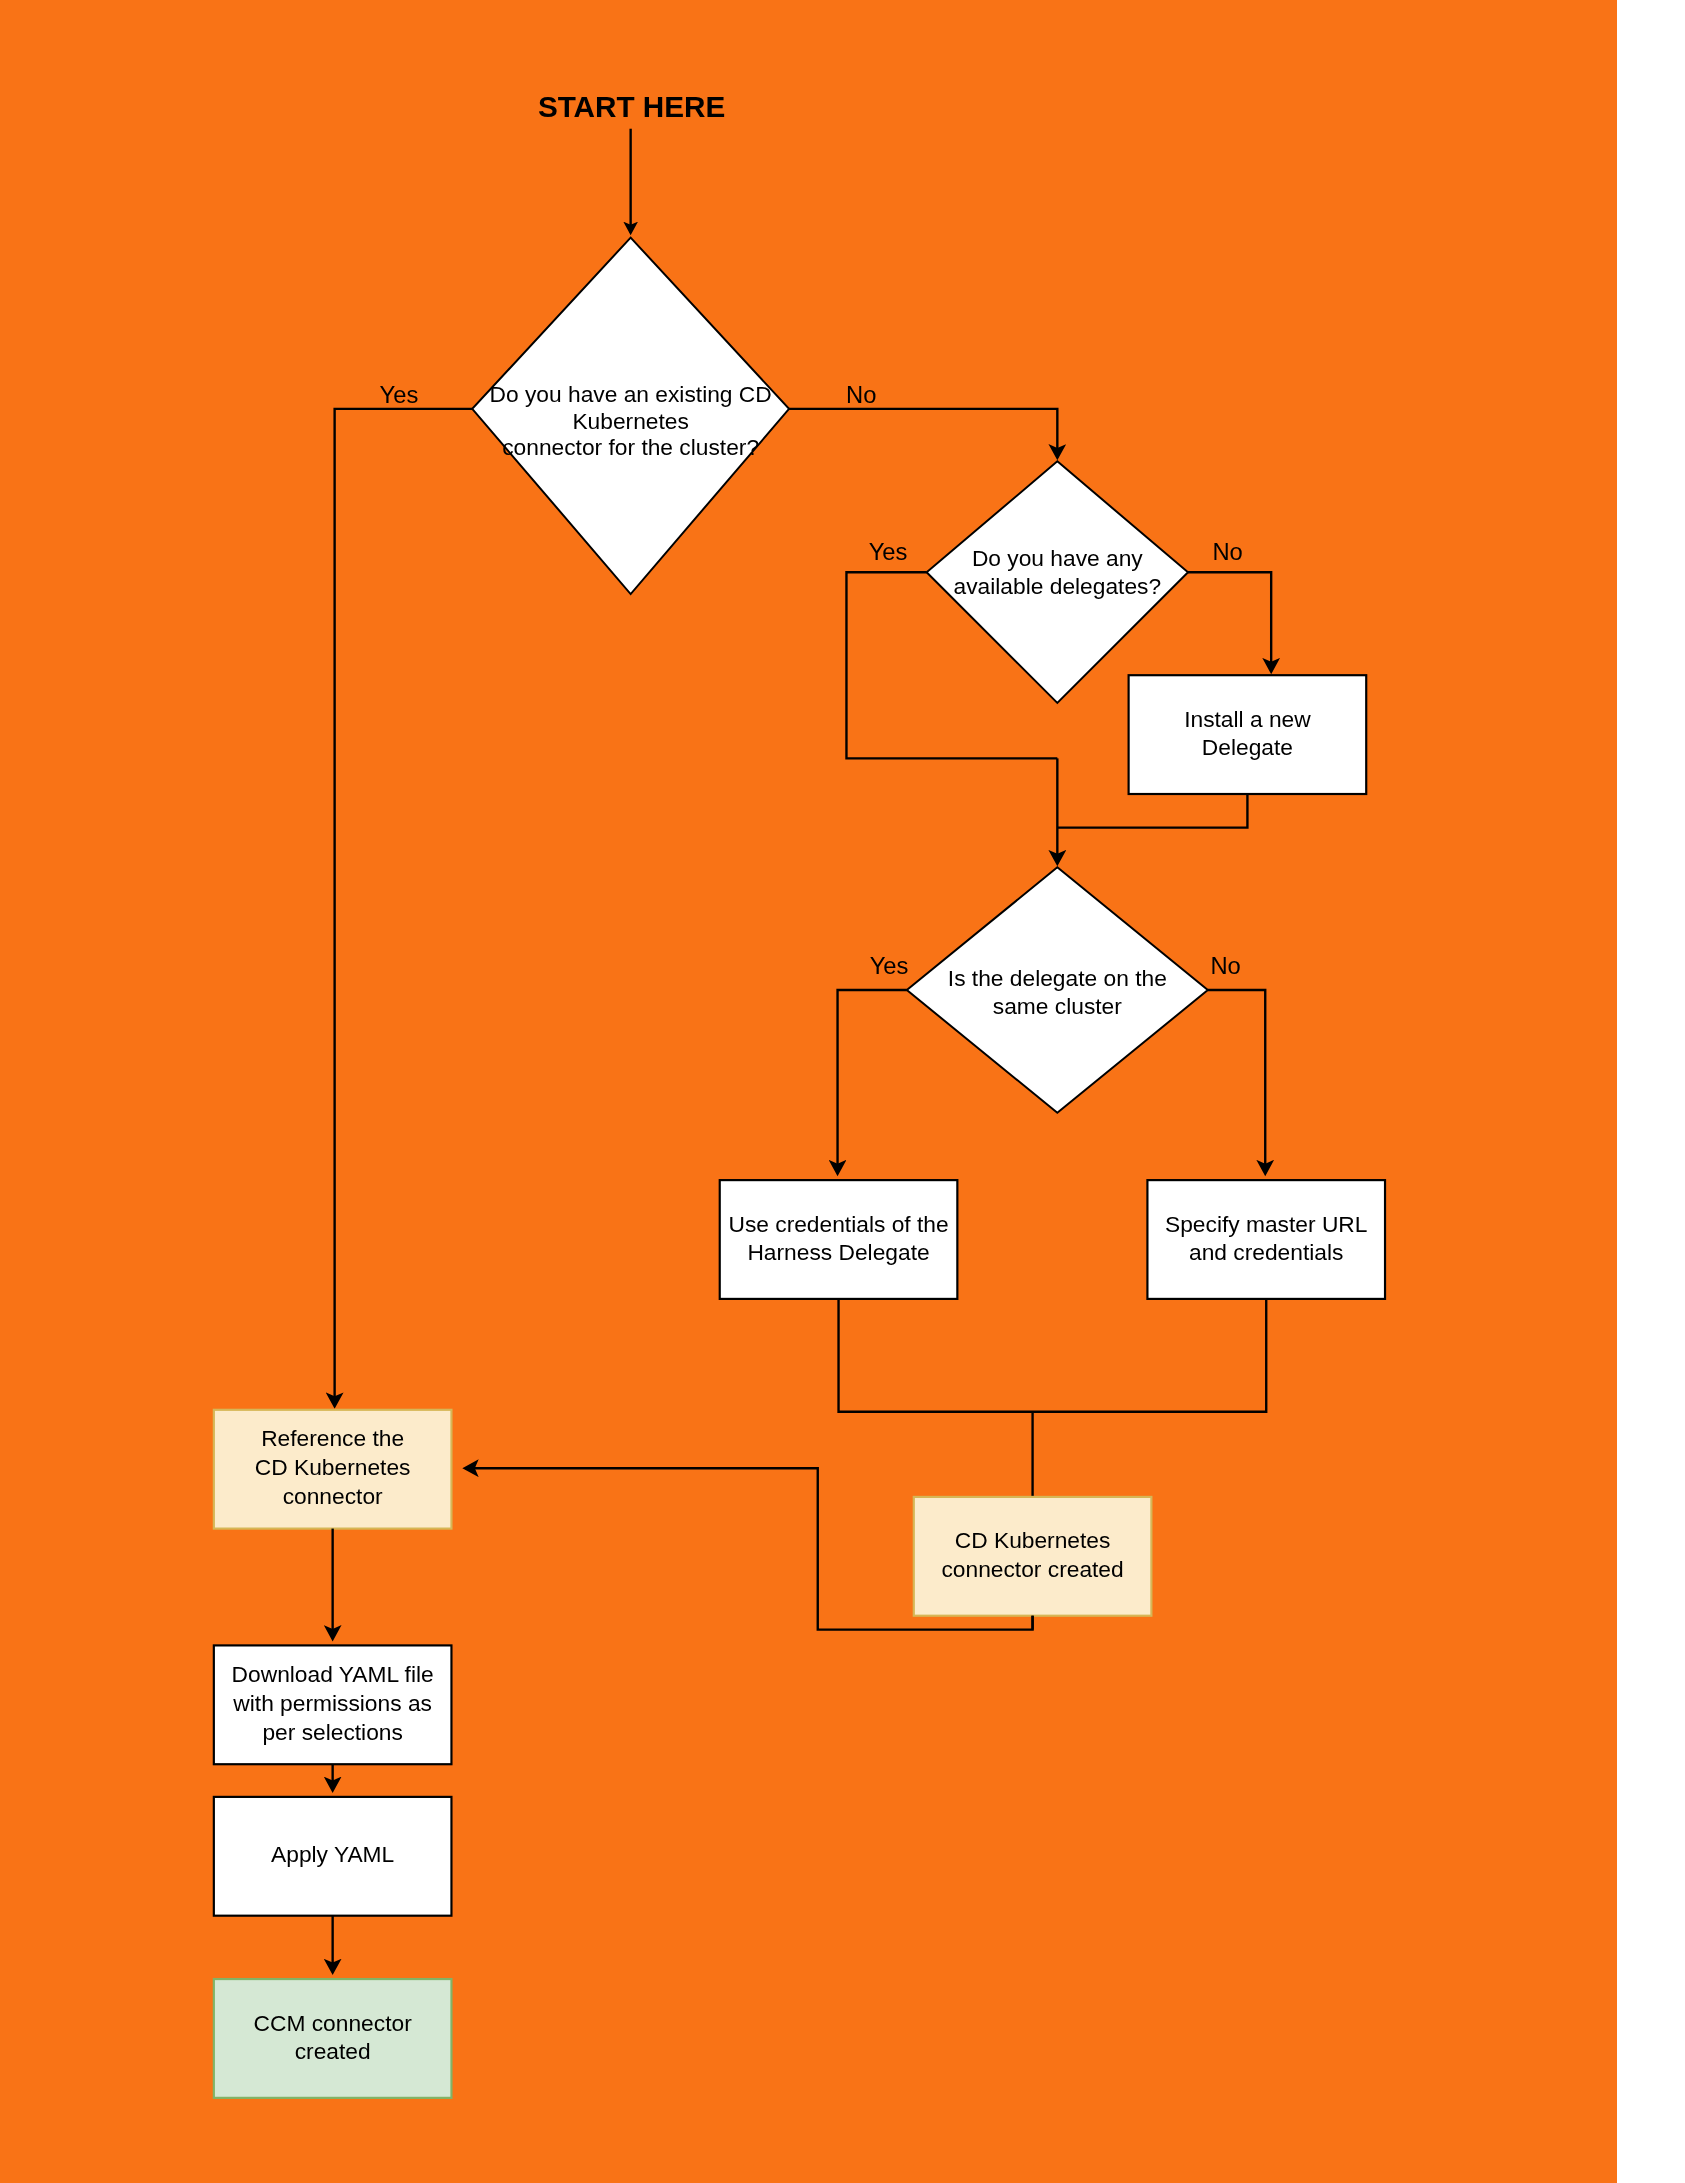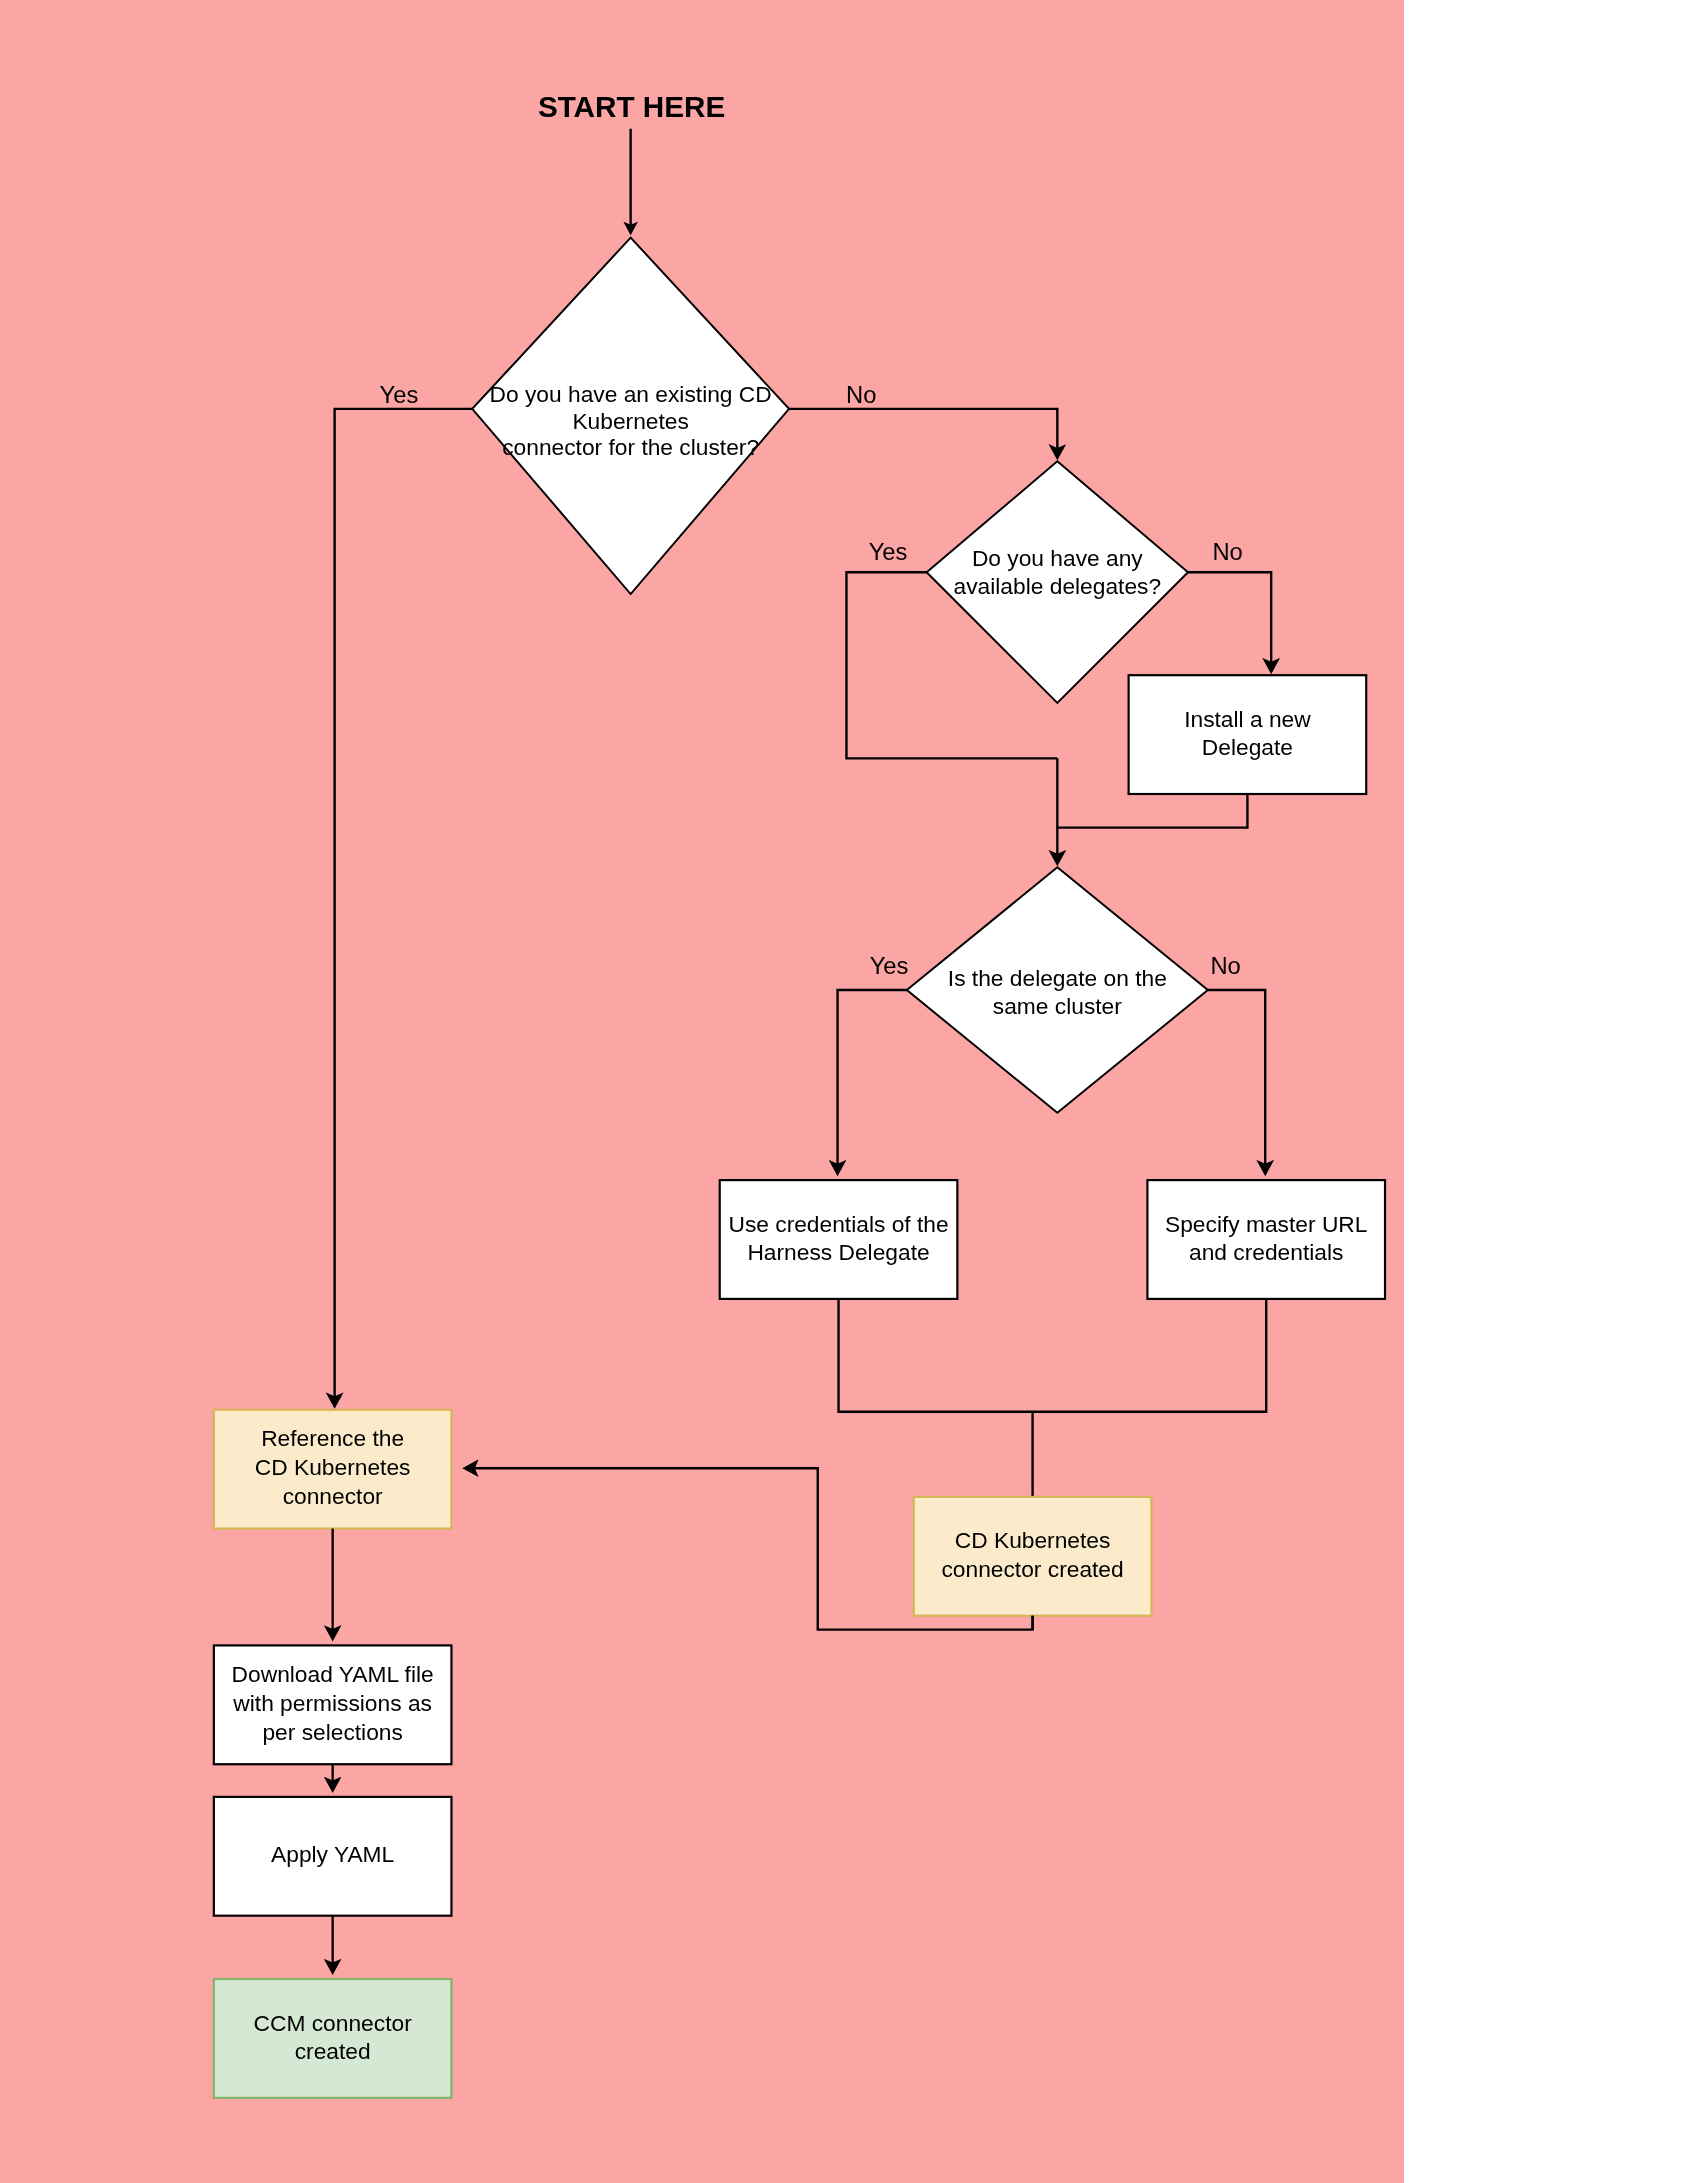--- a/index.html
+++ b/index.html
@@ -8,23 +8,23 @@
     background: #ffffff;
   }
   body {
     width: 1685px;
     height: 2184px;
     font-family: "Liberation Sans", sans-serif;
     overflow: hidden;
   }
   #flowchart-root {
     position: relative;
-    width: 1404px;
+    width: 1617px;
     height: 2184px;
-    background: #fca5a5;
+    background: #f97316;
   }
   svg#diagram {
     display: block;
     width: 1685px;
     height: 2184px;
   }
   .node-text {
     font-family: "Liberation Sans", sans-serif;
     font-size: 23px;
     fill: #000000;

